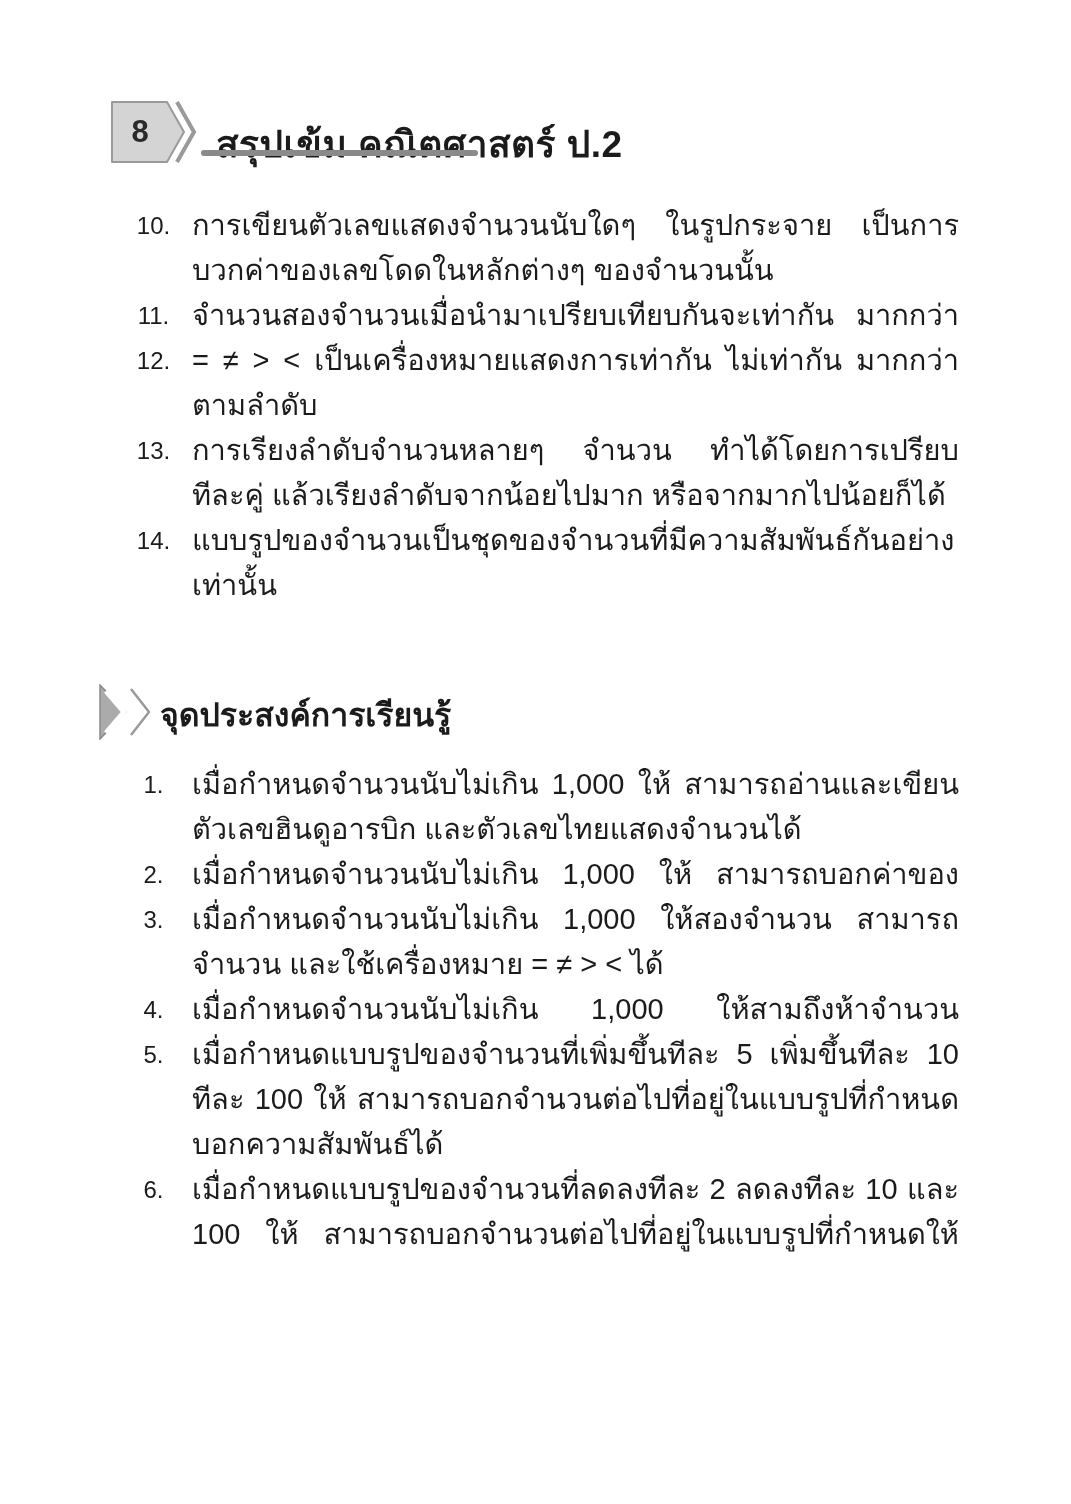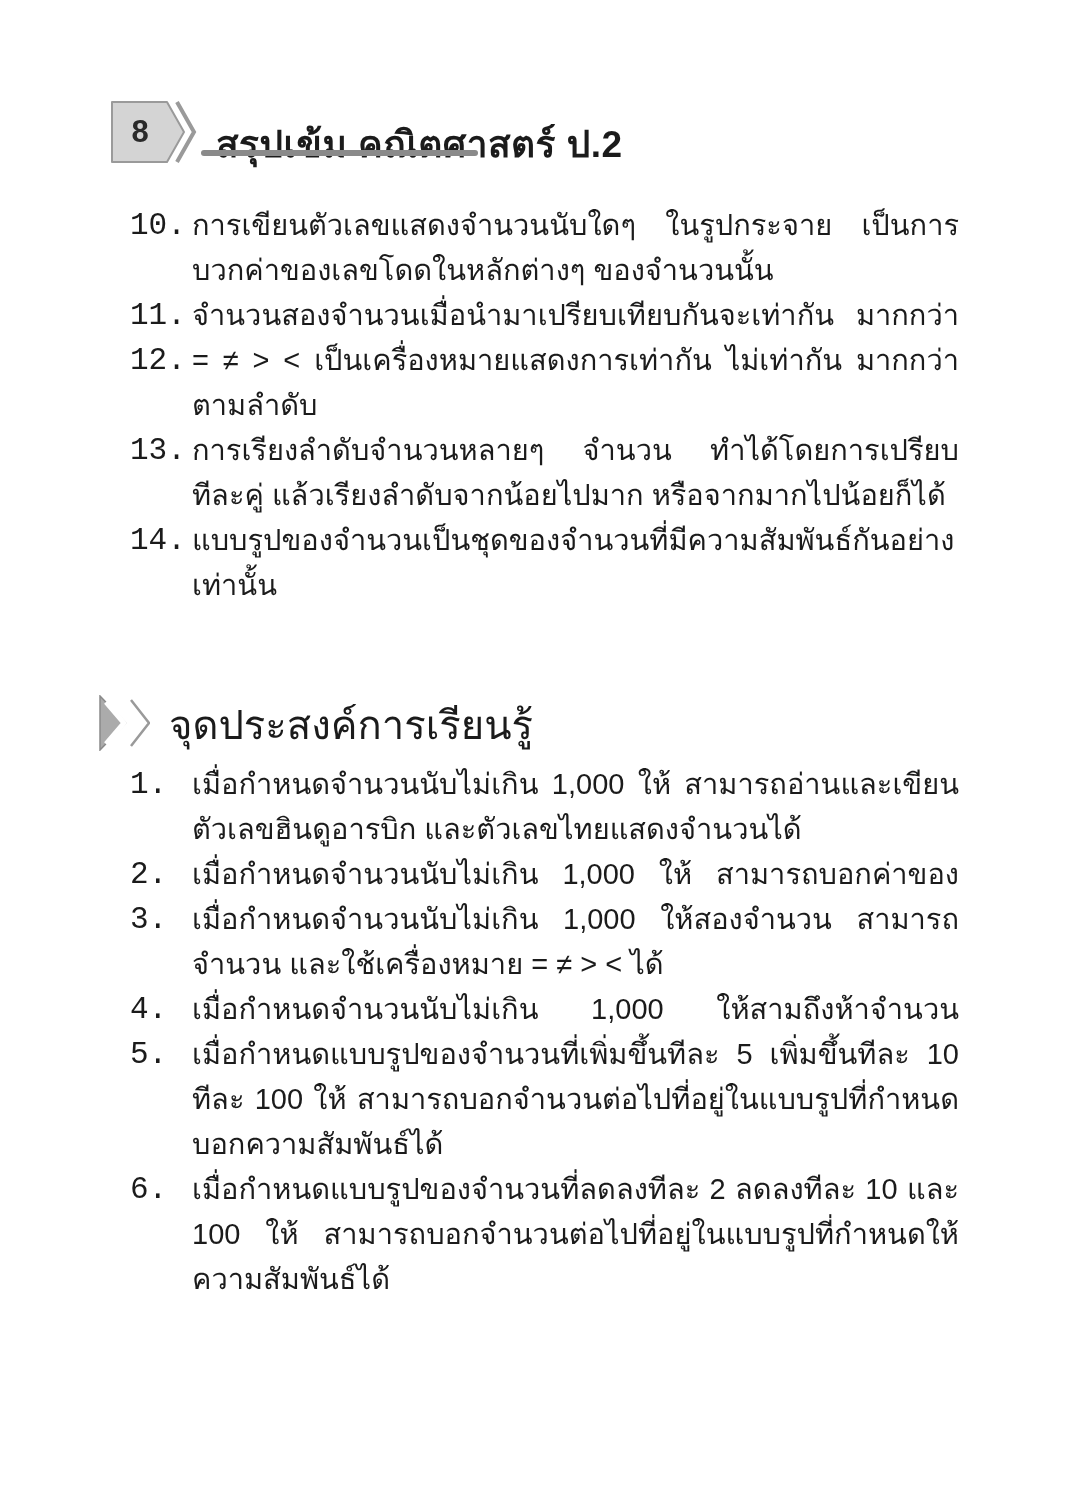--- a/index.html
+++ b/index.html
@@ -28,38 +28,38 @@
     position:absolute;left:201px;top:150px;width:277px;height:6px;
     background:#8a8a8a;border-radius:3px;
   }
 
   
   .list{position:absolute;left:130px;width:829px;margin:0;padding:0;list-style:none;}
   #summary-list{top:203px;}
   #objectives-list{top:762px;}
   .item{display:flex;align-items:flex-start;}
   .num{
-    flex:none;width:47px;text-align:left;
-    font-size:31px;line-height:45px;font-family:Liberation Mono, monospace;
+    flex:none;width:47px;text-align:center;
+    font-size:24px;line-height:45px;
   }
   .lines{margin-left:15px;width:767px;}
   .line{
     font-size:29px;line-height:45px;white-space:nowrap;
   }
   .line.just{
     white-space:normal;height:45px;overflow:hidden;
     text-align:justify;text-align-last:justify;
   }
 
   
   .section-heading{
     position:absolute;left:98px;top:684px;
     display:flex;align-items:center;gap:10px;
   }
-  .section-heading h2{margin:9px;font-size:40px;font-weight:normal;white-space:nowrap;}
+  .section-heading h2{margin:0;font-size:32px;font-weight:bold;white-space:nowrap;}
   .section-heading .icon-wrap{flex:none;display:block;}
 </style>
 </head>
 <body>
 
 <div class="page">
 
   <div class="header-badge">
     <svg width="96" height="64" viewBox="0 0 96 64">
       <polygon points="2,2 57,2 74,32 57,62 2,62" stroke-width="2" stroke-linejoin="round" stroke="#9a9a9a" fill="#d4d4d4"></polygon>
@@ -151,18 +151,17 @@
           <div class="line just">เมื่อกำหนดแบบรูปของจำนวนที่เพิ่มขึ้นทีละ 5 เพิ่มขึ้นทีละ 10 และเพิ่มขึ้น</div>
           <div class="line just">ทีละ 100 ให้ สามารถบอกจำนวนต่อไปที่อยู่ในแบบรูปที่กำหนดให้ และ</div>
           <div class="line">บอกความสัมพันธ์ได้</div>
         </div>
       </li>
       <li class="item">
         <span class="num">6.</span>
         <div class="lines">
           <div class="line just">เมื่อกำหนดแบบรูปของจำนวนที่ลดลงทีละ 2 ลดลงทีละ 10 และลดลงทีละ</div>
           <div class="line just">100 ให้ สามารถบอกจำนวนต่อไปที่อยู่ในแบบรูปที่กำหนดให้ และบอก</div>
-          <div class="line">ความสัมพันธ์ได้</div>
         </div>
       </li>
     </ol>
 
 </div>
 
 </body></html>

